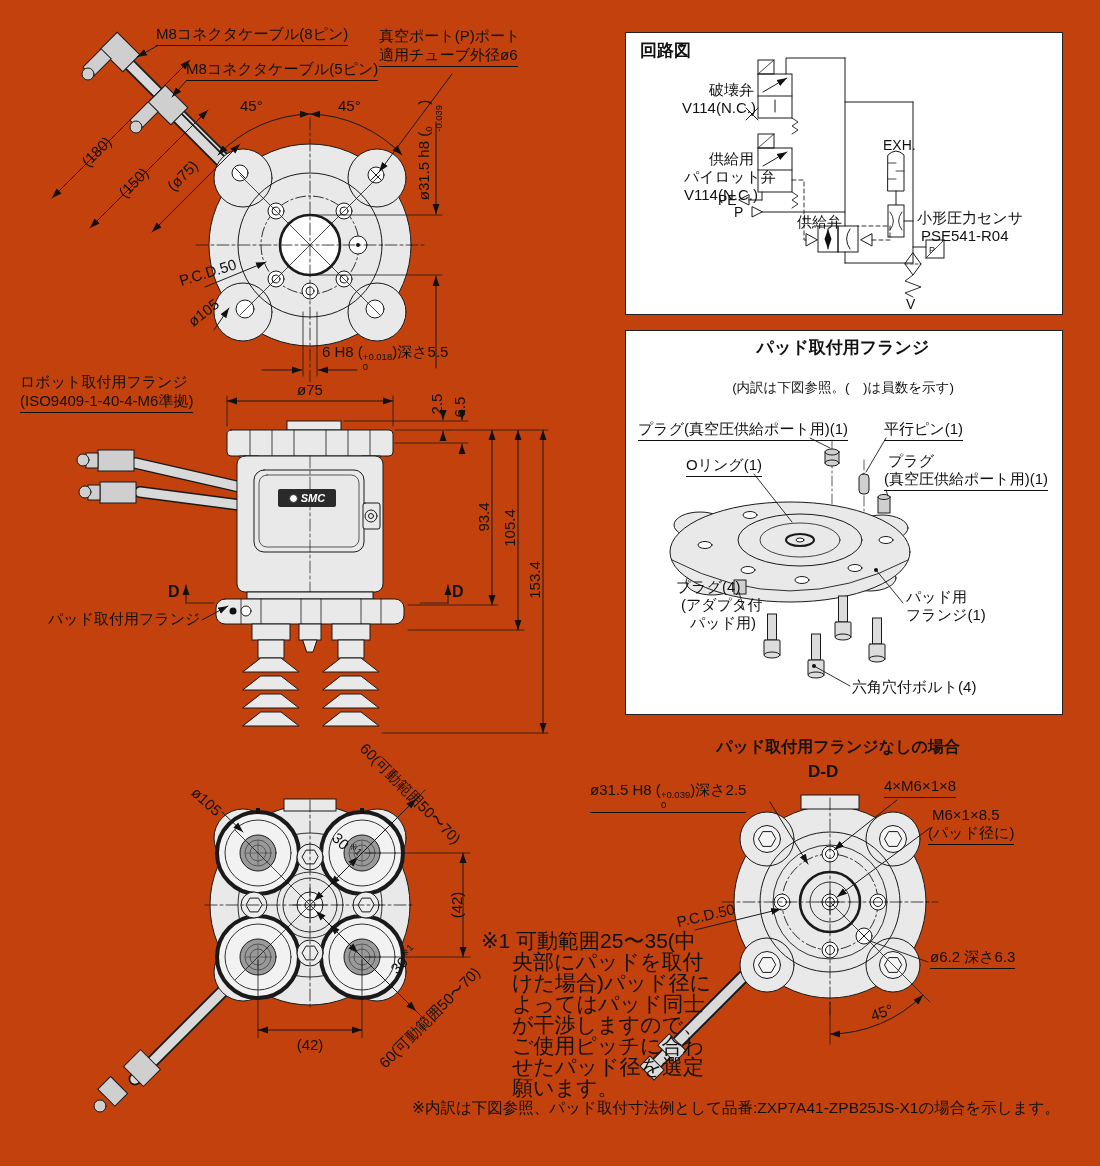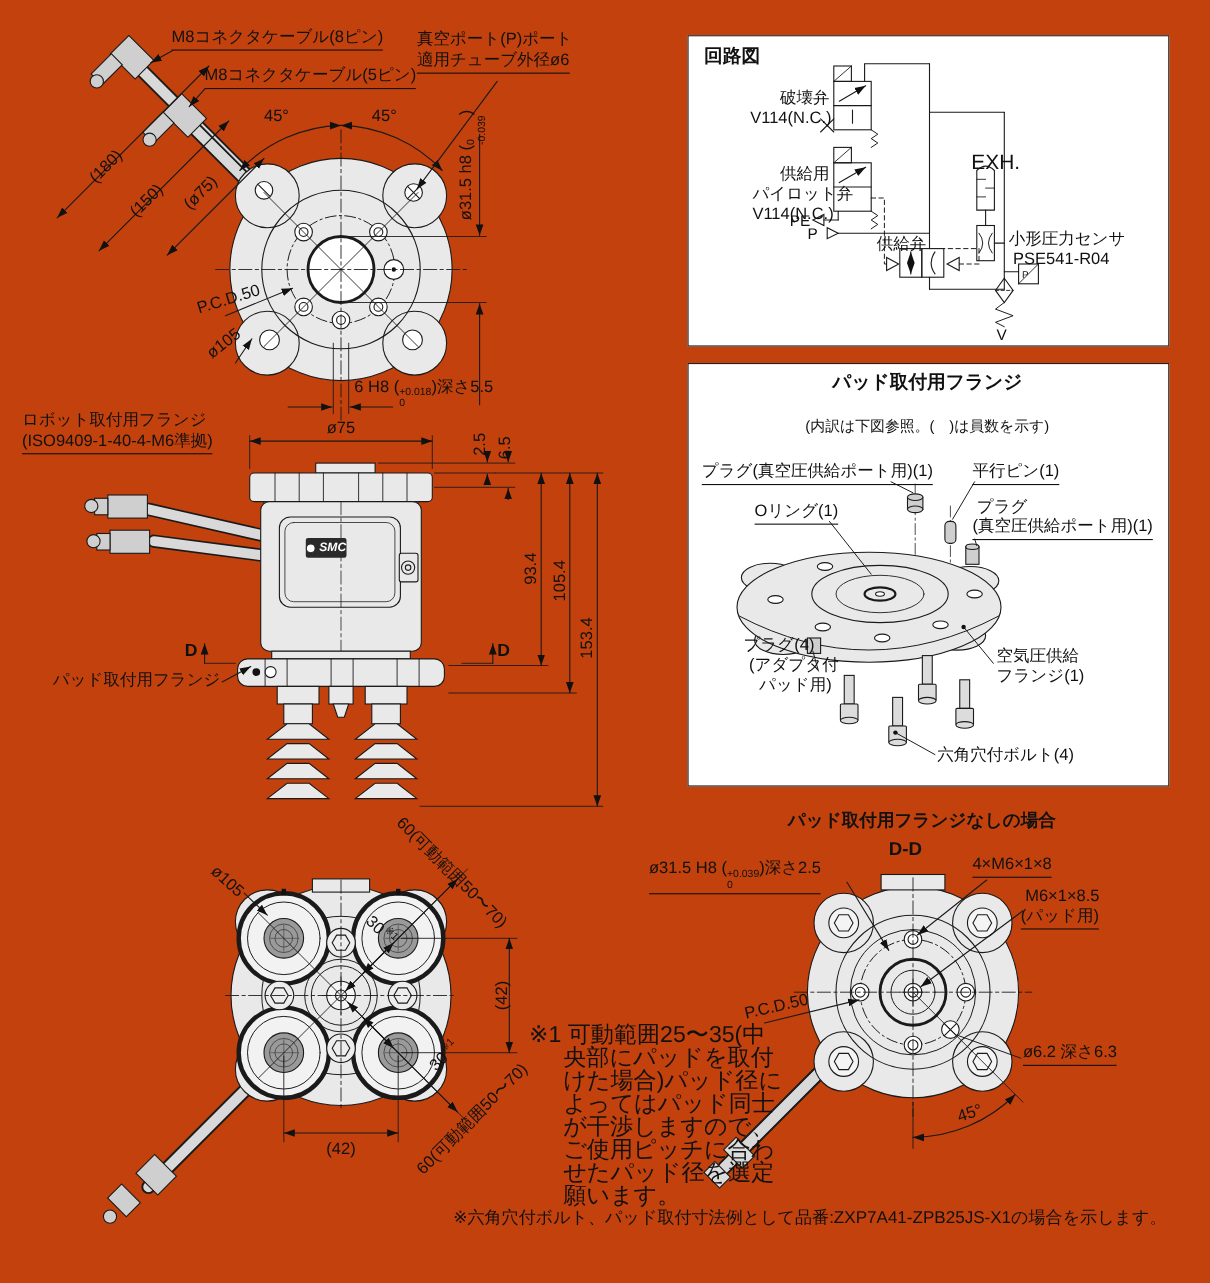--- a/index.html
+++ b/index.html
@@ -6,21 +6,21 @@
   .page{position:relative;width:1100px;height:1166px;background:#c2410c;overflow:hidden;
         font-family:"Liberation Sans","DejaVu Sans",sans-serif;color:#111;}
   svg.art{position:absolute;left:0;top:0;pointer-events:none;}
   .panel{position:absolute;border:1.5px solid #222;background:#fff;}
   .lb{position:absolute;font-size:15px;line-height:1.25;white-space:nowrap;color:#111;}
   .b{font-weight:bold;}
   .u{border-bottom:1.4px solid #111;padding-bottom:1px;}
   .tol{display:inline-flex;flex-direction:column;font-size:9.5px;line-height:1.08;
        vertical-align:-3px;text-align:left;}
   sup.ref{font-size:9.5px;vertical-align:7px;margin-left:1px;}
-  .logo{position:absolute;left:278px;top:489px;width:37px;height:18px;background:#2a2a2a;
+  .logo{position:absolute;left:278px;top:489px;width:58px;height:18px;background:#2a2a2a;
         color:#fff;display:flex;align-items:center;justify-content:center;gap:3px;
         font-size:11px;font-weight:bold;font-style:italic;border-radius:2px;}
   .logo .disc{width:9px;height:9px;border-radius:50%;background:#fff;border:1.5px solid #2a2a2a;box-sizing:border-box;}
   .note-line{font-size:21px;line-height:21px;white-space:nowrap;}
   .note-line.ind{margin-left:31px;}
 </style>
 </head>
 <body>
 
 <div class="page">
@@ -513,37 +513,37 @@
 
   <div class="lb b" style="left:640px;top:40px;font-size:17px;">回路図</div>
   <div class="lb" style="left:700px;top:81px;width:54px;text-align:right;">破壊弁</div>
   <div class="lb" style="left:682px;top:99px;">V114(N.C.)</div>
   <div class="lb" style="left:700px;top:150px;width:54px;text-align:right;">供給用</div>
   <div class="lb" style="left:684px;top:168px;">パイロット弁</div>
   <div class="lb" style="left:684px;top:186px;">V114(N.C.)</div>
   <div class="lb" style="left:718px;top:192px;font-size:14px;">PE</div>
   <div class="lb" style="left:734px;top:204px;font-size:14px;">P</div>
   <div class="lb" style="left:797px;top:213px;">供給弁</div>
-  <div class="lb" style="left:883px;top:137px;font-size:19px;">EXH.</div>
+  <div class="lb" style="left:883px;top:137px;font-size:14px;">EXH.</div>
   <div class="lb" style="left:917px;top:209px;">小形圧力センサ</div>
   <div class="lb" style="left:921px;top:227px;">PSE541-R04</div>
   <div class="lb" style="left:929px;top:245px;font-size:9px;">P</div>
   <div class="lb" style="left:906px;top:296px;font-size:14px;">V</div>
 
   <div class="lb b" style="left:843px;top:337px;font-size:17px;transform:translateX(-50%);">パッド取付用フランジ</div>
   <div class="lb" style="left:843px;top:380px;font-size:13.5px;transform:translateX(-50%);">(内訳は下図参照。(　)は員数を示す)</div>
   <div class="lb u" style="left:638px;top:420px;">プラグ(真空圧供給ポート用)(1)</div>
   <div class="lb u" style="left:884px;top:420px;">平行ピン(1)</div>
   <div class="lb u" style="left:686px;top:456px;">Oリング(1)</div>
   <div class="lb" style="left:888px;top:452px;">プラグ</div>
   <div class="lb u" style="left:884px;top:470px;">(真空圧供給ポート用)(1)</div>
   <div class="lb" style="left:676px;top:578px;">プラグ(4)</div>
   <div class="lb" style="left:681px;top:596px;">(アダプタ付</div>
   <div class="lb" style="left:690px;top:614px;">パッド用)</div>
-  <div class="lb" style="left:906px;top:588px;">空気圧供給</div>
+  <div class="lb" style="left:906px;top:588px;">パッド用</div>
   <div class="lb" style="left:906px;top:606px;">フランジ(1)</div>
   <div class="lb" style="left:852px;top:678px;">六角穴付ボルト(4)</div>
 
   <div class="lb" style="left:206px;top:802px;transform:translate(-50%,-50%) rotate(42deg);">ø105</div>
   <div class="lb" style="left:410px;top:794px;transform:translate(-50%,-50%) rotate(45deg);">60(可動範囲50〜70)</div>
   <div class="lb" style="left:346px;top:846px;transform:translate(-50%,-50%) rotate(45deg);"><span>30</span><sup class="ref">※1</sup></div>
   <div class="lb" style="left:457px;top:905px;transform:translate(-50%,-50%) rotate(-90deg);">(42)</div>
   <div class="lb" style="left:404px;top:960px;transform:translate(-50%,-50%) rotate(-45deg);"><span>30</span><sup class="ref">※1</sup></div>
   <div class="lb" style="left:430px;top:1018px;transform:translate(-50%,-50%) rotate(-45deg);">60(可動範囲50〜70)</div>
   <div class="lb" style="left:310px;top:1036px;transform:translateX(-50%);">(42)</div>
@@ -561,20 +561,20 @@
   <div class="lb b" style="left:838px;top:737px;font-size:16px;transform:translateX(-50%);">パッド取付用フランジなしの場合</div>
   <div class="lb b" style="left:808px;top:761px;font-size:17px;">D-D</div>
   <div class="lb u" style="left:590px;top:781px;">
     <span>ø31.5 H8 (</span><span class="tol">
         <span>+0.039</span>
         <span>0</span>
       </span><span>)深さ2.5</span>
   </div>
   <div class="lb u" style="left:884px;top:777px;">4×M6×1×8</div>
   <div class="lb" style="left:932px;top:806px;">M6×1×8.5</div>
-  <div class="lb u" style="left:928px;top:824px;">(パッド用)</div>
+  <div class="lb u" style="left:928px;top:824px;">(パッド径に)</div>
   <div class="lb" style="left:706px;top:916px;transform:translate(-50%,-50%) rotate(-13deg);">P.C.D.50</div>
   <div class="lb u" style="left:930px;top:948px;">ø6.2 深さ6.3</div>
   <div class="lb" style="left:882px;top:1013px;transform:translate(-50%,-50%) rotate(-18deg);">45°</div>
 
-  <div class="lb" style="left:412px;top:1098px;font-size:15.5px;">※六角穴付ボルト、パッド取付寸法例として品番:ZXP7A41-ZPB25JS-X1の場合を示します。</div>
+  <div class="lb" style="left:412px;top:1098px;font-size:15.5px;">※内訳は下図参照、パッド取付寸法例として品番:ZXP7A41-ZPB25JS-X1の場合を示します。</div>
 
 </div>
 
 </body></html>

